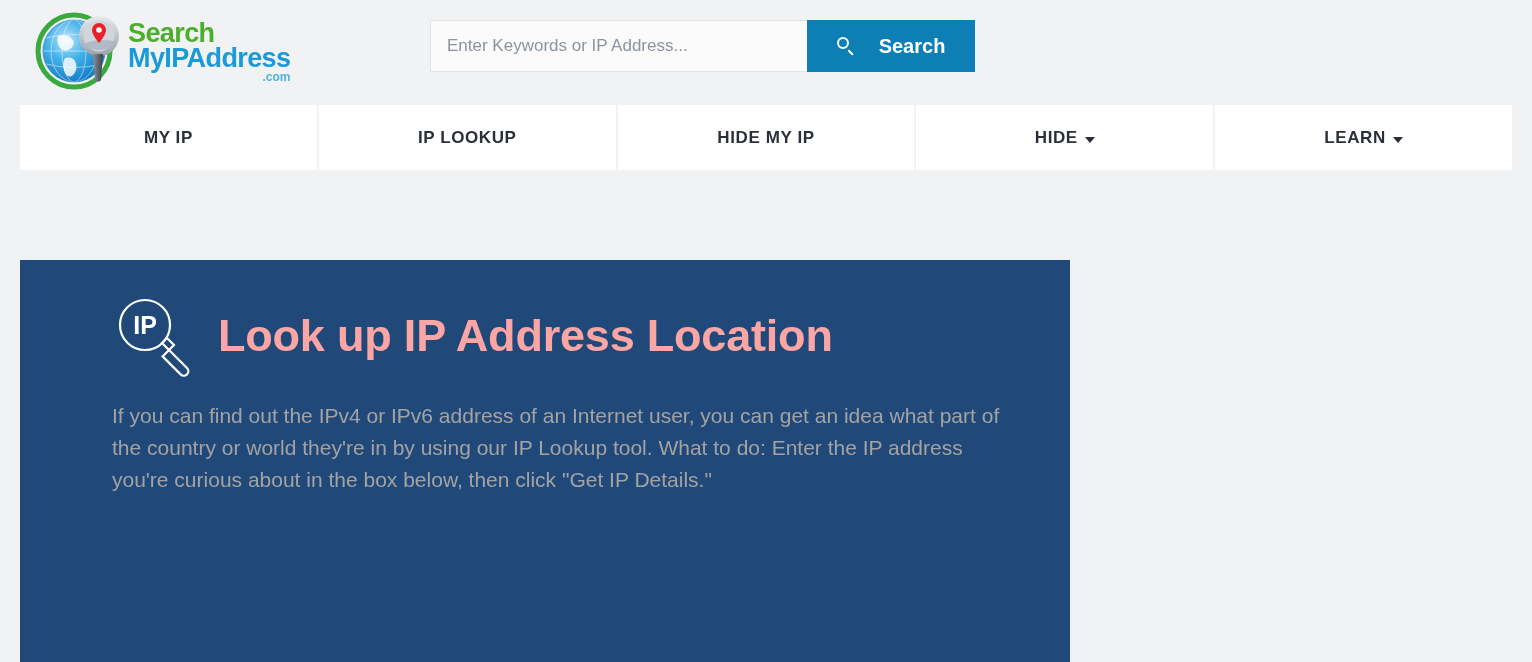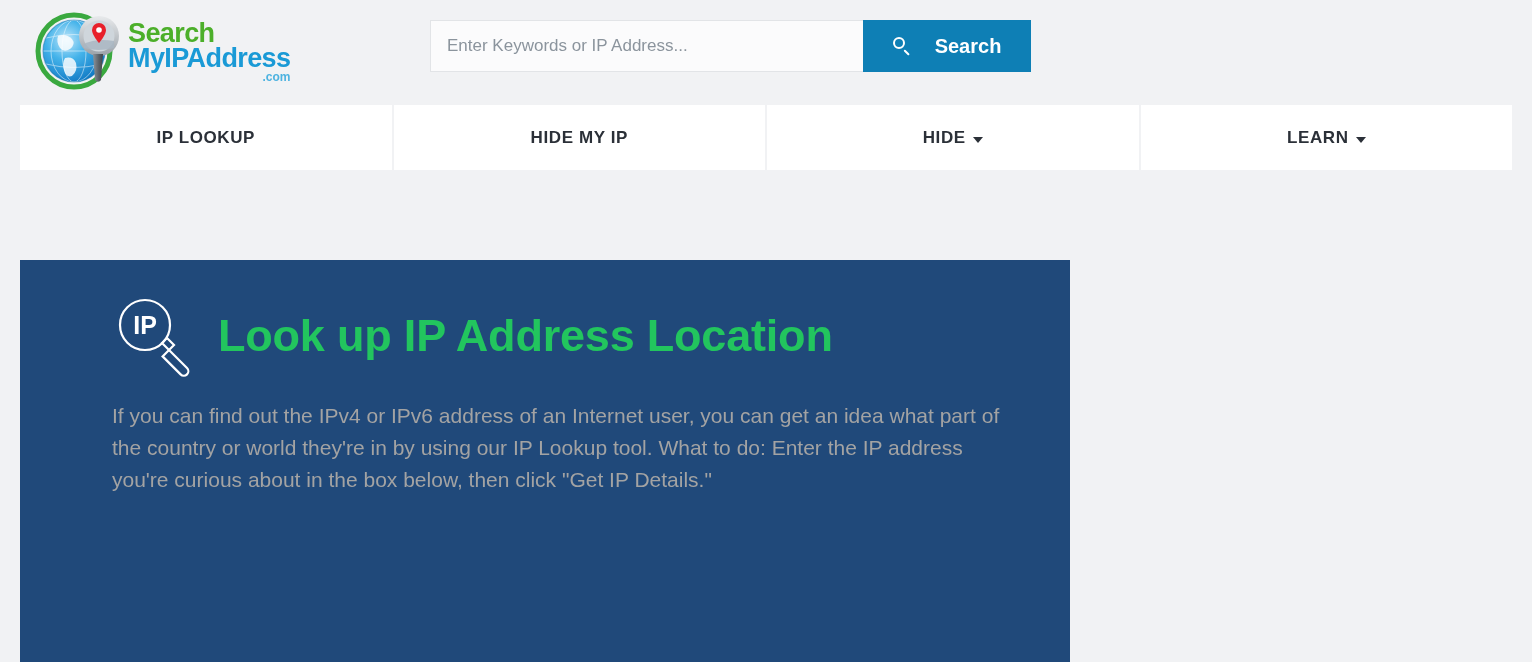--- a/index.html
+++ b/index.html
@@ -64,21 +64,21 @@
     font-weight: bold;
     color: #4eb3e0;
     letter-spacing: 0px;
     margin-top: 1px;
   }
 
   
   .search-wrap {
     position: absolute;
     left: 430px; top: 20px;
-    width: 601px;
+    width: 545px;
     height: 52px;
     display: flex;
   }
   .search-input {
     flex: 1 1 auto;
     border: 1px solid #e2e4e7;
     border-right: none;
     background: #fbfbfc;
     font-family: "Liberation Sans", sans-serif;
     font-size: 17px;
@@ -194,21 +194,21 @@
     gap: 22px;
   }
   .mag-ip {
     width: 84px; height: 84px;
     position: relative;
     flex: 0 0 auto;
   }
   .panel-title {
     font-size: 45px;
     font-weight: bold;
-    color: #22c55e;
+    color: #fca5a5;
     letter-spacing: -0.2px;
     white-space: nowrap;
     font-family: "Liberation Sans", sans-serif;
   }
   .panel-body {
     position: absolute;
     left: 92px; top: 140px;
     width: 900px;
     font-size: 21px;
     line-height: 32px;
@@ -280,20 +280,23 @@
     <button class="search-btn">
       <span class="glyph"></span>
       <span>Search</span>
     </button>
   </div>
 
 </div>
 
 <div class="mainnav">
   <div class="navitem">
+    <span>MY IP</span>
+  </div>
+  <div class="navitem">
     <span>IP LOOKUP</span>
   </div>
   <div class="navitem">
     <span>HIDE MY IP</span>
   </div>
   <div class="navitem">
     <span>HIDE</span>
     <span class="caret"></span>
   </div>
   <div class="navitem">

